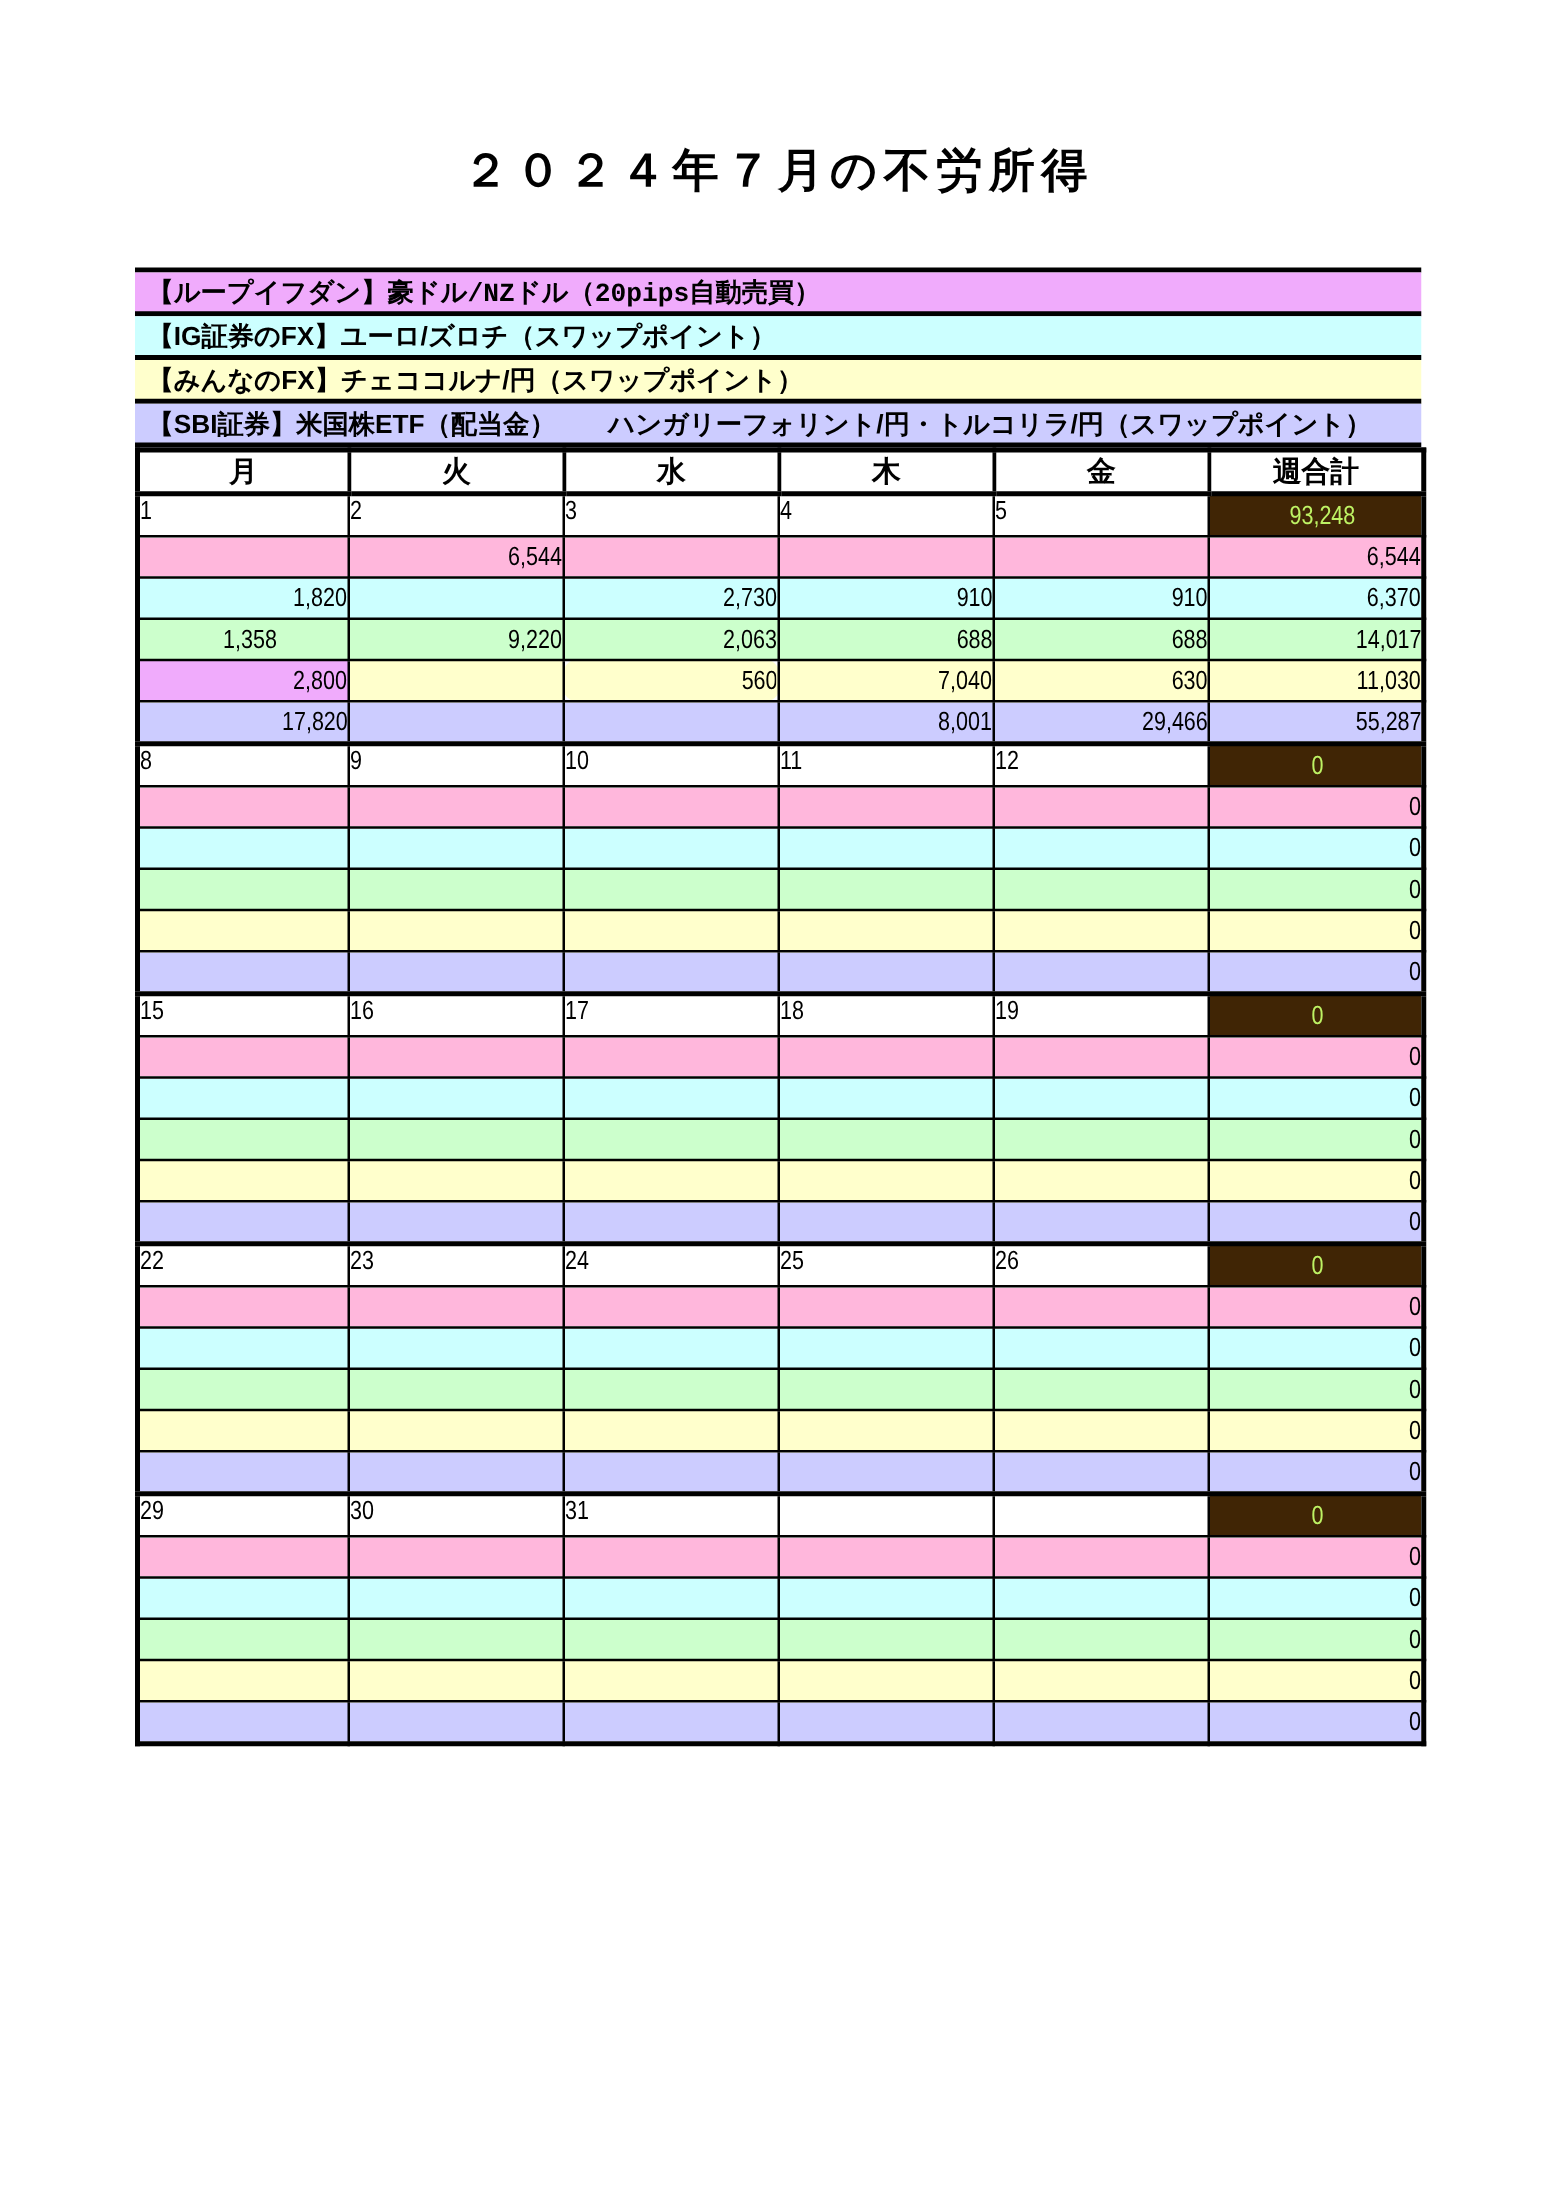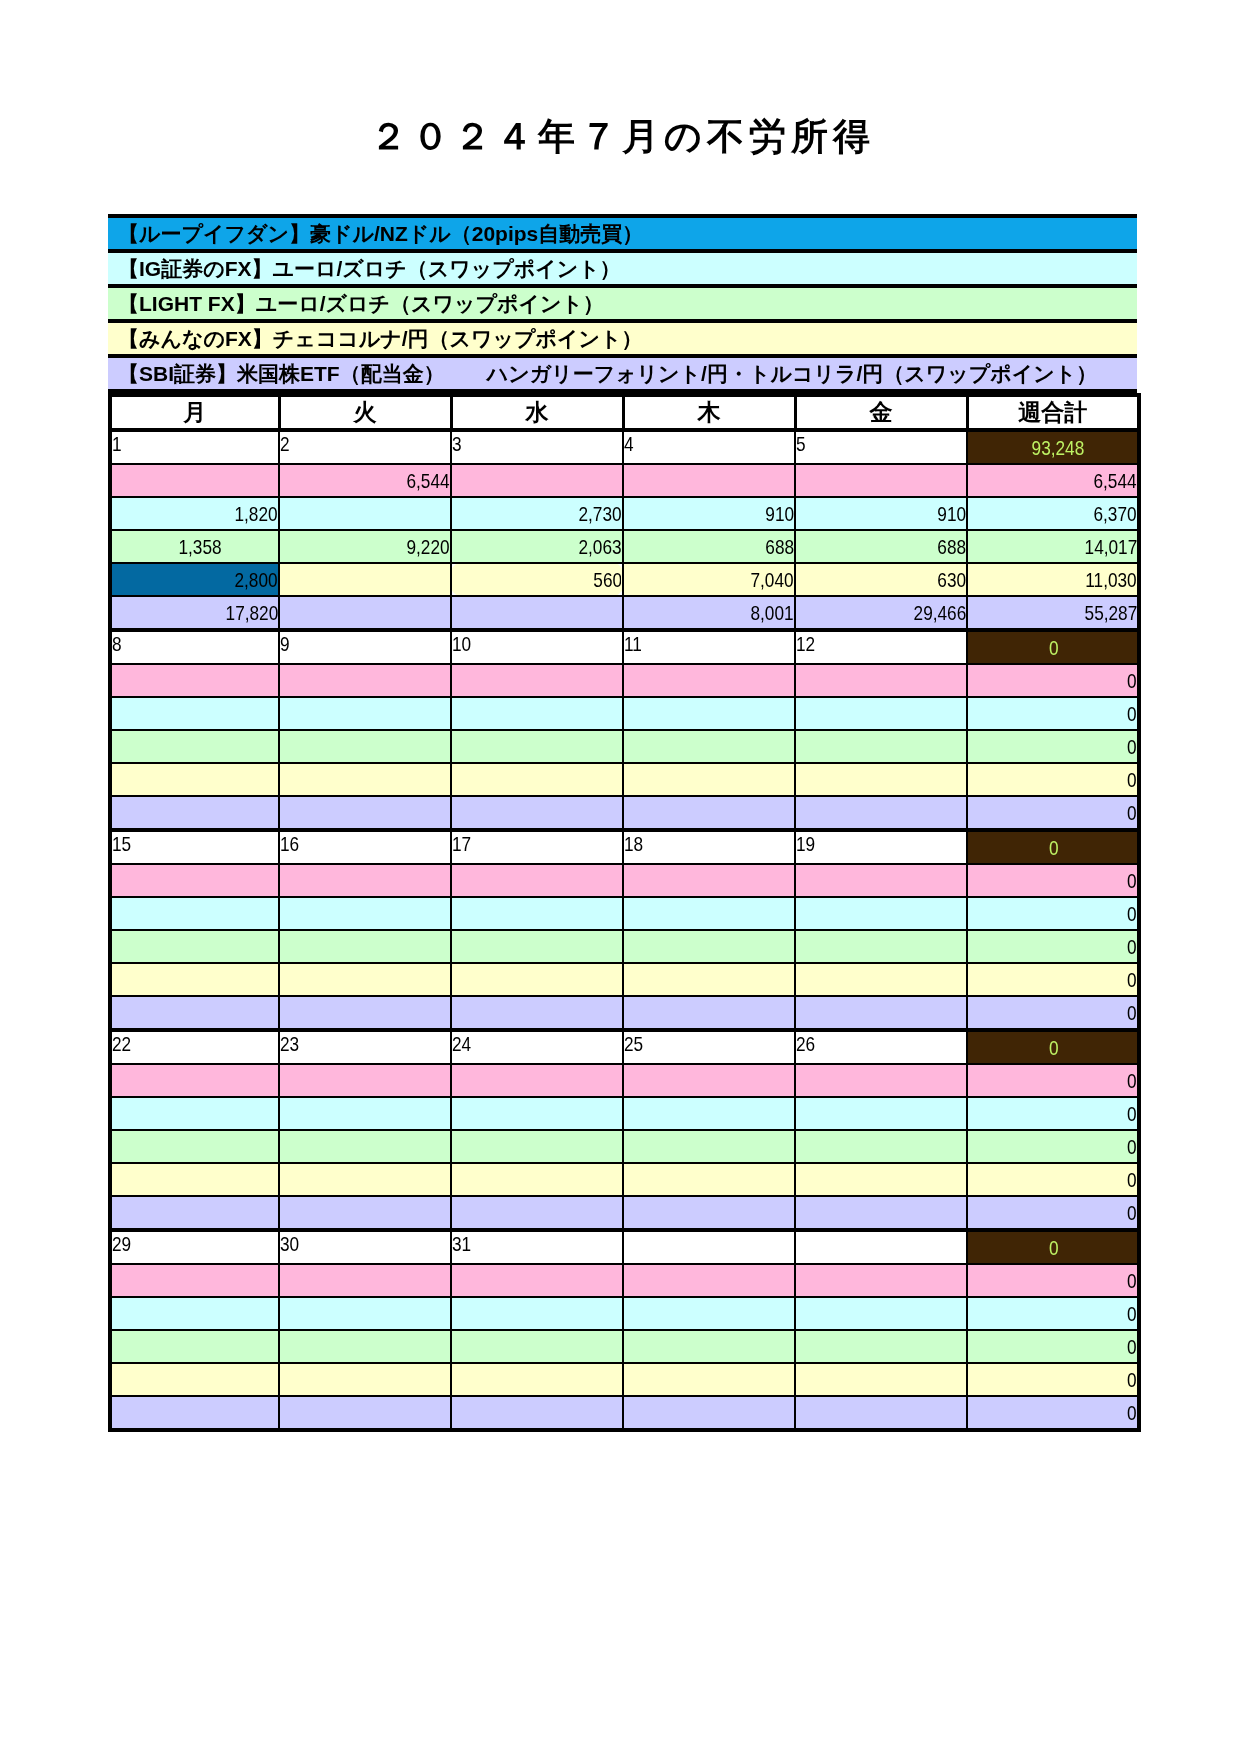--- a/index.html
+++ b/index.html
@@ -54,28 +54,25 @@
   }
 </style>
 </head>
 <body>
 
 <div class="sheet">
 
   <h1 class="title">２０２４年７月の不労所得</h1>
 
   <div class="legend">
-    <div class="legend-row" style="background: #0ea5e9;">
+    <div class="legend-row" style="background: #f0abfc; font-family: Liberation Mono, monospace;">
       <span>【ループイフダン】豪ドル/NZドル（20pips自動売買）</span>
     </div>
     <div class="legend-row" style="background: rgb(204, 255, 255);">
       <span>【IG証券のFX】ユーロ/ズロチ（スワップポイント）</span>
-    </div>
-    <div class="legend-row" style="background: rgb(204, 255, 204);">
-      <span>【LIGHT FX】ユーロ/ズロチ（スワップポイント）</span>
     </div>
     <div class="legend-row" style="background: rgb(255, 255, 204);">
       <span>【みんなのFX】チェココルナ/円（スワップポイント）</span>
     </div>
     <div class="legend-row" style="background: rgb(204, 204, 255);">
       <span>【SBI証券】米国株ETF（配当金）　　ハンガリーフォリント/円・トルコリラ/円（スワップポイント）</span>
     </div>
   </div>
 
   <table class="cal">
@@ -124,21 +121,21 @@
         </tr>
         <tr>
           <td class="val" style="background: rgb(204, 255, 204); text-align: center;"><span class="num">1,358</span></td>
           <td class="val" style="background: rgb(204, 255, 204);"><span class="num">9,220</span></td>
           <td class="val" style="background: rgb(204, 255, 204);"><span class="num">2,063</span></td>
           <td class="val" style="background: rgb(204, 255, 204);"><span class="num">688</span></td>
           <td class="val" style="background: rgb(204, 255, 204);"><span class="num">688</span></td>
           <td class="rtotal" style="background: rgb(204, 255, 204);"><span class="num">14,017</span></td>
         </tr>
         <tr>
-          <td class="val" style="background: #0369a1;"><span class="num">2,800</span></td>
+          <td class="val" style="background: #f0abfc;"><span class="num">2,800</span></td>
           <td class="val" style="background: rgb(255, 255, 204);"><span class="num"></span></td>
           <td class="val" style="background: rgb(255, 255, 204); border-radius: 10px;"><span class="num">560</span></td>
           <td class="val" style="background: rgb(255, 255, 204);"><span class="num">7,040</span></td>
           <td class="val" style="background: rgb(255, 255, 204);"><span class="num">630</span></td>
           <td class="rtotal" style="background: rgb(255, 255, 204);"><span class="num">11,030</span></td>
         </tr>
         <tr>
           <td class="val" style="background: rgb(204, 204, 255);"><span class="num">17,820</span></td>
           <td class="val" style="background: rgb(204, 204, 255);"><span class="num"></span></td>
           <td class="val" style="background: rgb(204, 204, 255);"><span class="num"></span></td>

